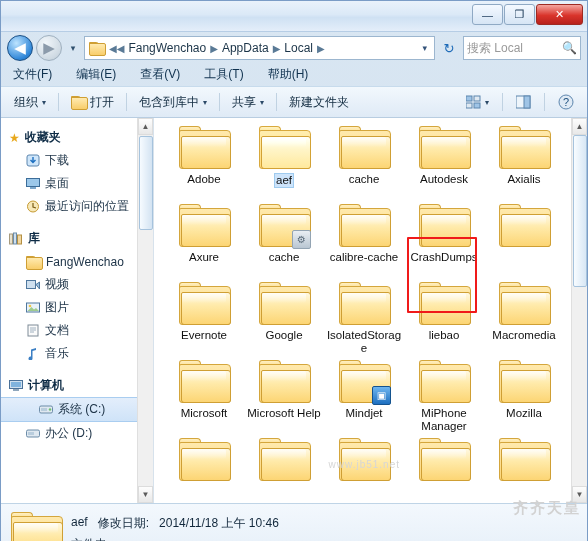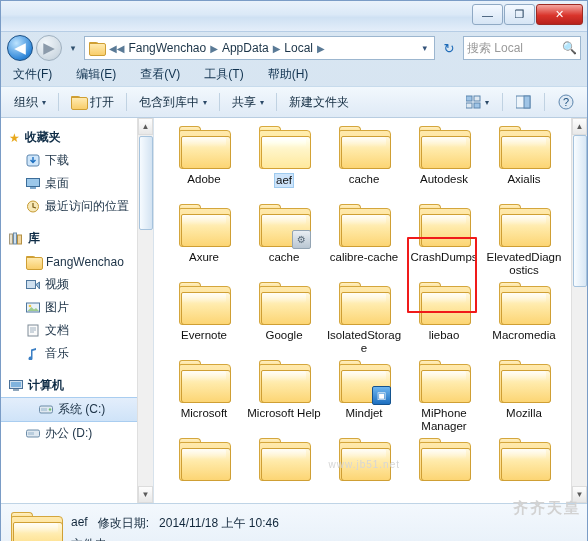--- a/index.html
+++ b/index.html
@@ -558,21 +558,20 @@
           <div class="lbl">CrashDumps</div>
         </div>
 
         <div class="cell">
           <div class="folder big">
               <i class="tab"></i>
               <i class="back"></i>
               <i class="front"></i>
               <i class="sheen"></i>
             </div>
-          <div class="lbl">ElevatedDiagnostics</div>
         </div>
 
         <div class="cell">
           <div class="folder big">
               <i class="tab"></i>
               <i class="back"></i>
               <i class="front"></i>
               <i class="sheen"></i>
             </div>
           <div class="lbl">Evernote</div>

